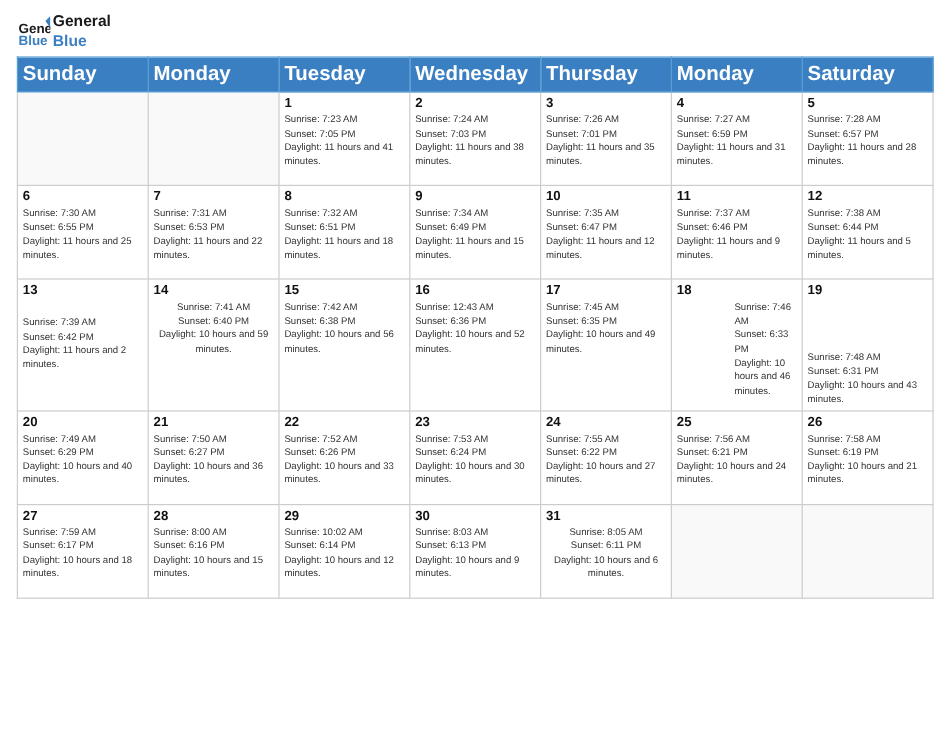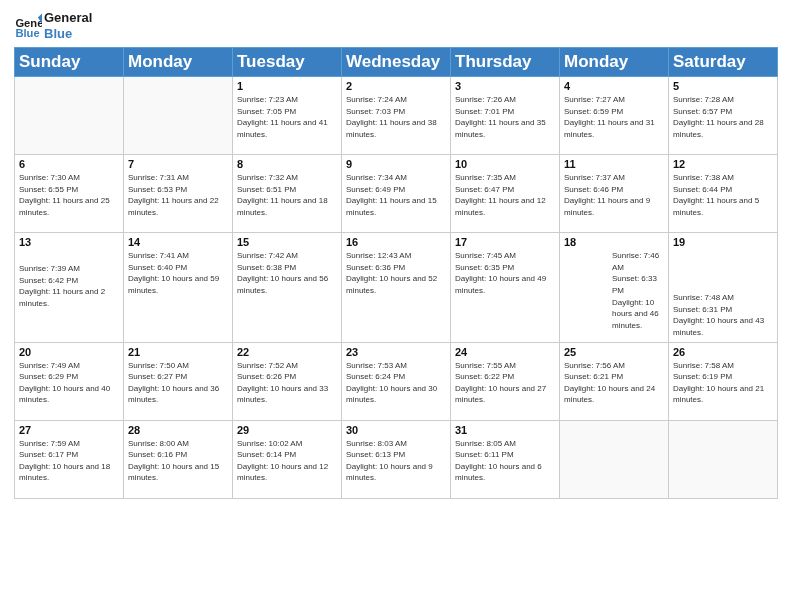--- a/index.html
+++ b/index.html
@@ -205,21 +205,21 @@
         </tr>
         <tr>
           <td>
             <div class="day-num">13</div>
             <div class="day-info" style="white-space: pre-line; margin-top: 15px;">Sunrise: 7:39 AM
 Sunset: 6:42 PM
 Daylight: 11 hours and 2 minutes.</div>
           </td>
           <td>
             <div class="day-num">14</div>
-            <div class="day-info" style="white-space: pre-line;">Sunrise: 7:41 AM
+            <div class="day-info" style="white-space: pre-line; text-align: center;">Sunrise: 7:41 AM
 Sunset: 6:40 PM
 Daylight: 10 hours and 59 minutes.</div>
           </td>
           <td>
             <div class="day-num">15</div>
             <div class="day-info" style="white-space: pre-line;">Sunrise: 7:42 AM
 Sunset: 6:38 PM
 Daylight: 10 hours and 56 minutes.</div>
           </td>
           <td>
@@ -311,21 +311,21 @@
 Daylight: 10 hours and 12 minutes.</div>
           </td>
           <td>
             <div class="day-num">30</div>
             <div class="day-info" style="white-space: pre-line;">Sunrise: 8:03 AM
 Sunset: 6:13 PM
 Daylight: 10 hours and 9 minutes.</div>
           </td>
           <td>
             <div class="day-num">31</div>
-            <div class="day-info" style="white-space: pre-line;">Sunrise: 8:05 AM
+            <div class="day-info" style="white-space: pre-line; text-align: center;">Sunrise: 8:05 AM
 Sunset: 6:11 PM
 Daylight: 10 hours and 6 minutes.</div>
           </td>
           <td class="empty"></td>
           <td class="empty"></td>
         </tr>
       </tbody>
   </table>
 </div>
 

